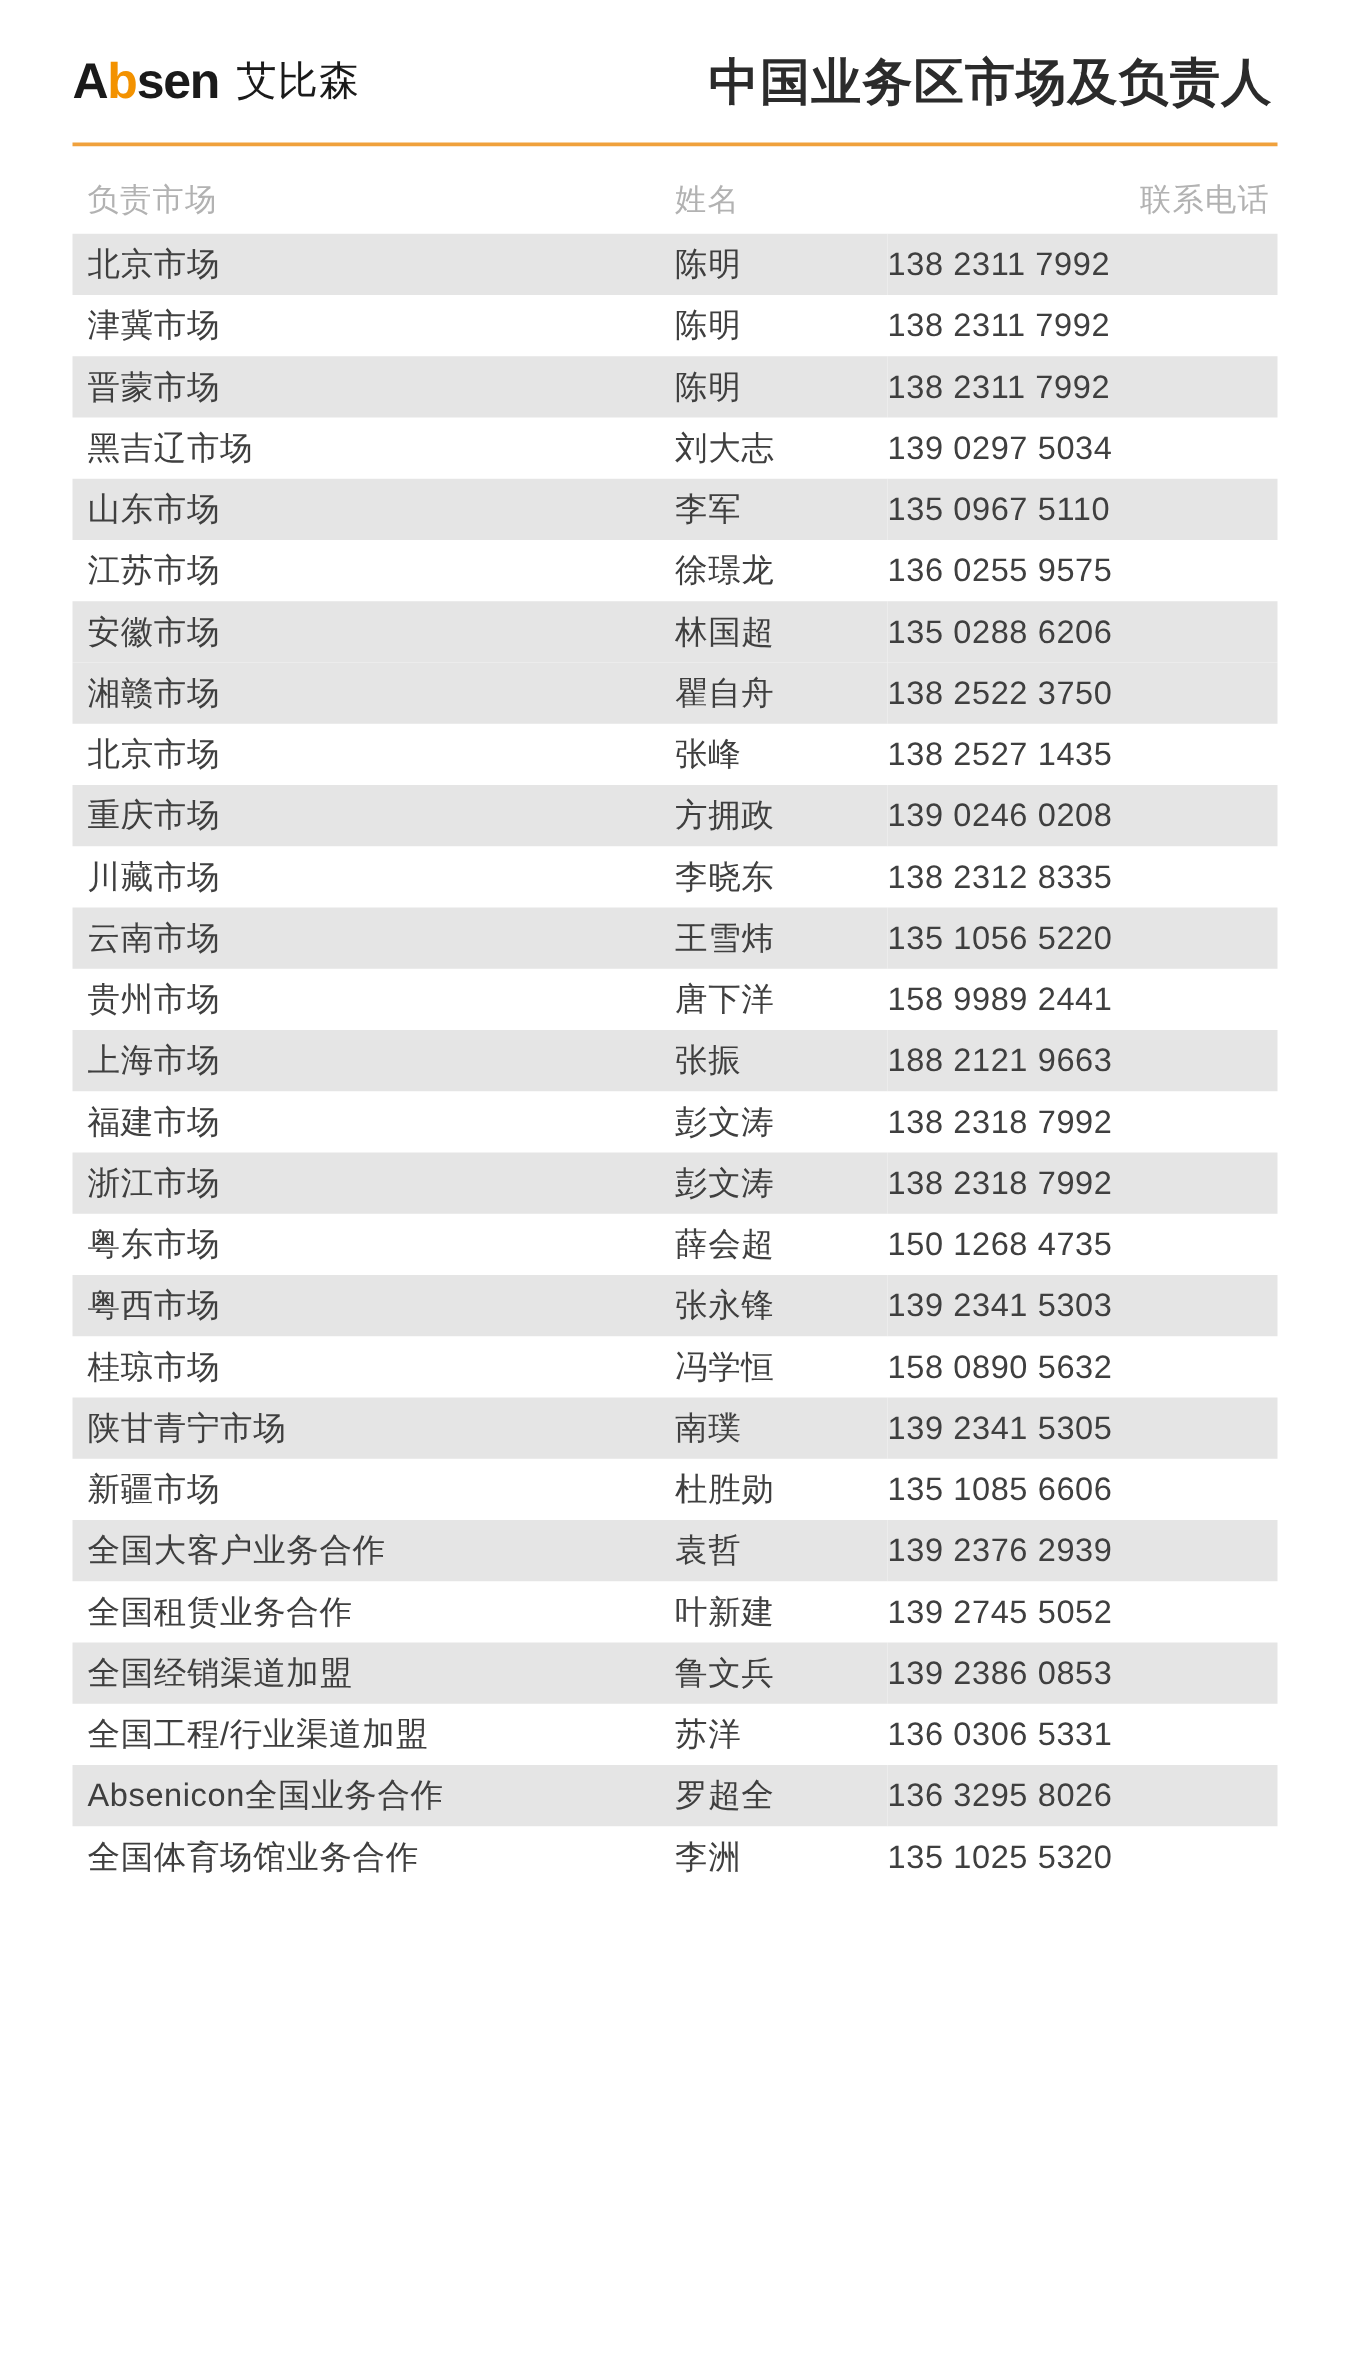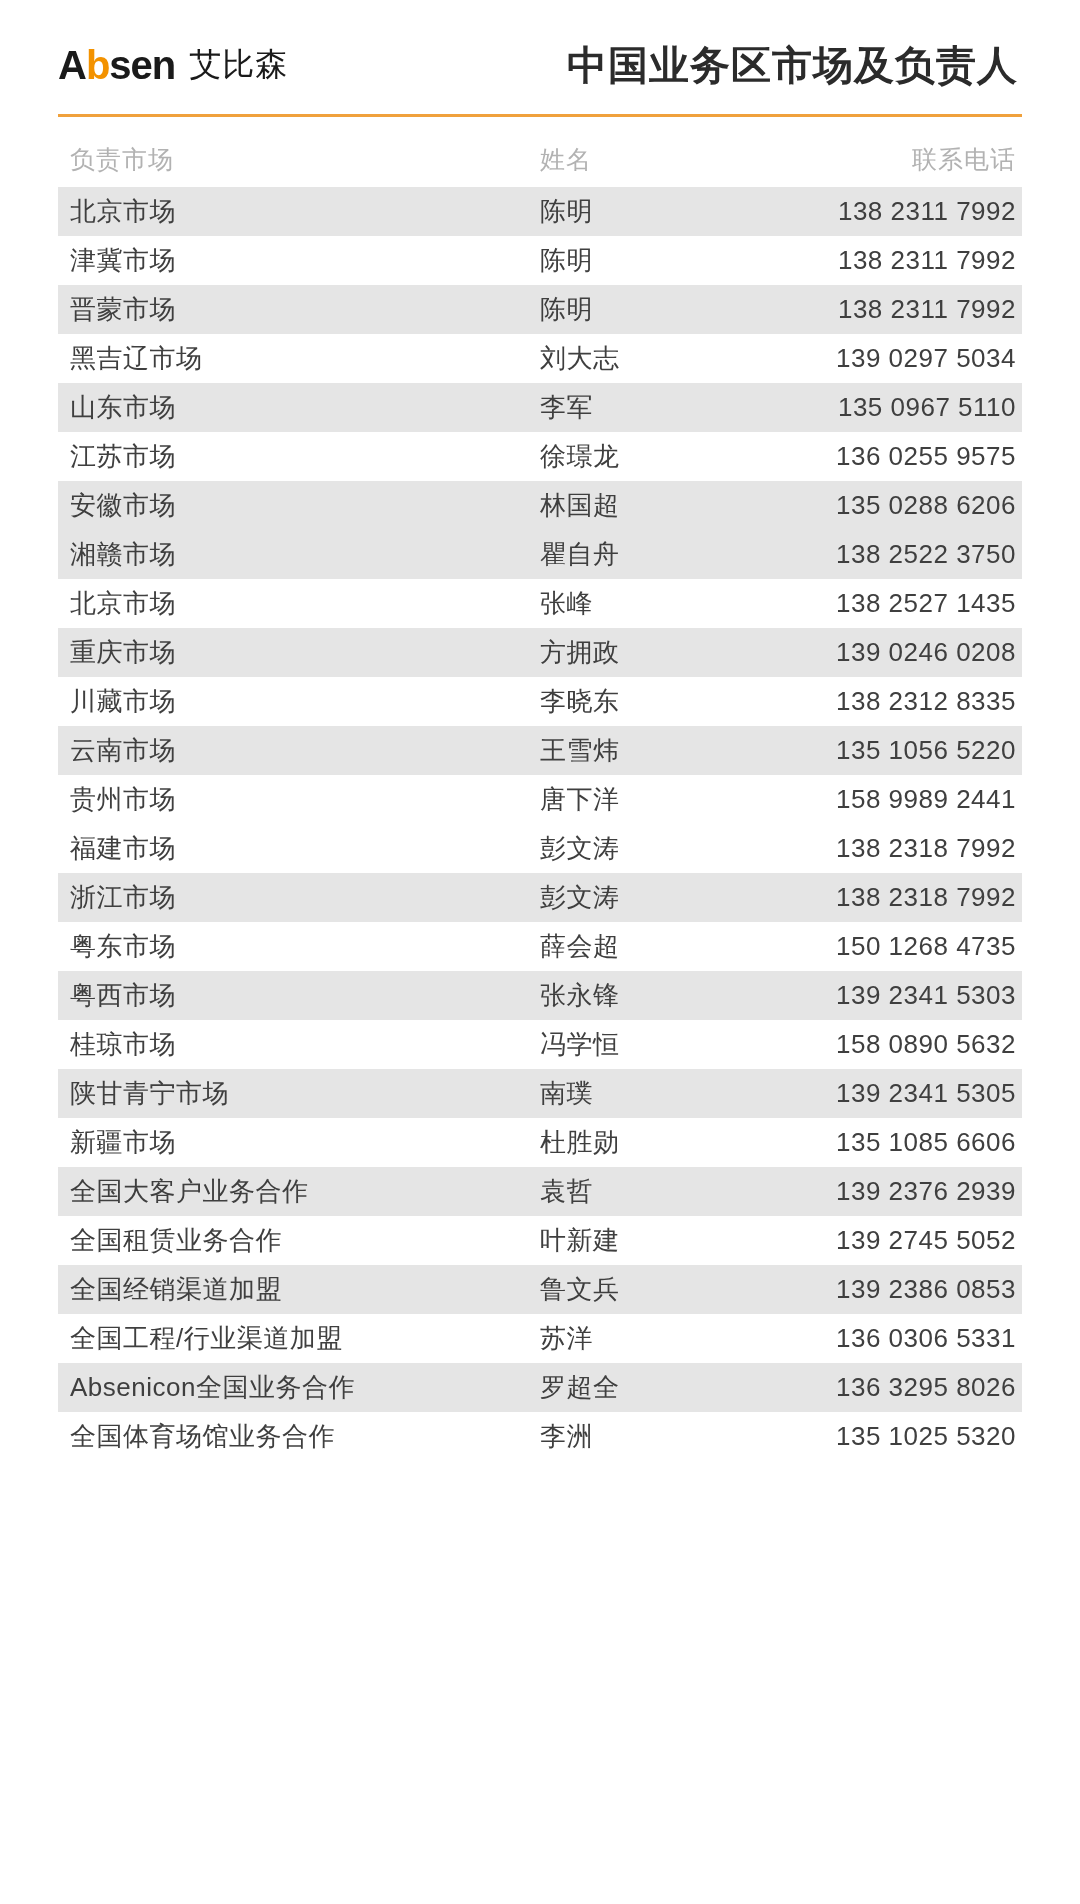--- a/index.html
+++ b/index.html
@@ -88,21 +88,21 @@
   tbody td {
     font-size: 26px;
     color: #3f3f3f;
     padding: 0;
     height: 49px;
     vertical-align: middle;
     letter-spacing: 0.5px;
   }
   tbody td.market { padding-left: 12px; }
   tbody td.name   { }
-  tbody td.phone  { text-align: right; padding-right: 6px; }
+  tbody td.phone  { text-align: left; padding-right: 6px; }
   tbody tr.alt td {
     background: #e5e5e5;
     color: #3f3f3f;
   }
   tbody tr.alt td.market { }
 </style>
 </head>
 <body>
 
 <div class="page">
@@ -184,20 +184,25 @@
         <tr class="alt">
           <td class="market">云南市场</td>
           <td class="name">王雪炜</td>
           <td class="phone">135 1056 5220</td>
         </tr>
         <tr>
           <td class="market">贵州市场</td>
           <td class="name">唐下洋</td>
           <td class="phone">158 9989 2441</td>
         </tr>
+        <tr class="alt">
+          <td class="market">上海市场</td>
+          <td class="name">张振</td>
+          <td class="phone">188 2121 9663</td>
+        </tr>
         <tr>
           <td class="market">福建市场</td>
           <td class="name">彭文涛</td>
           <td class="phone">138 2318 7992</td>
         </tr>
         <tr class="alt">
           <td class="market">浙江市场</td>
           <td class="name">彭文涛</td>
           <td class="phone">138 2318 7992</td>
         </tr>

